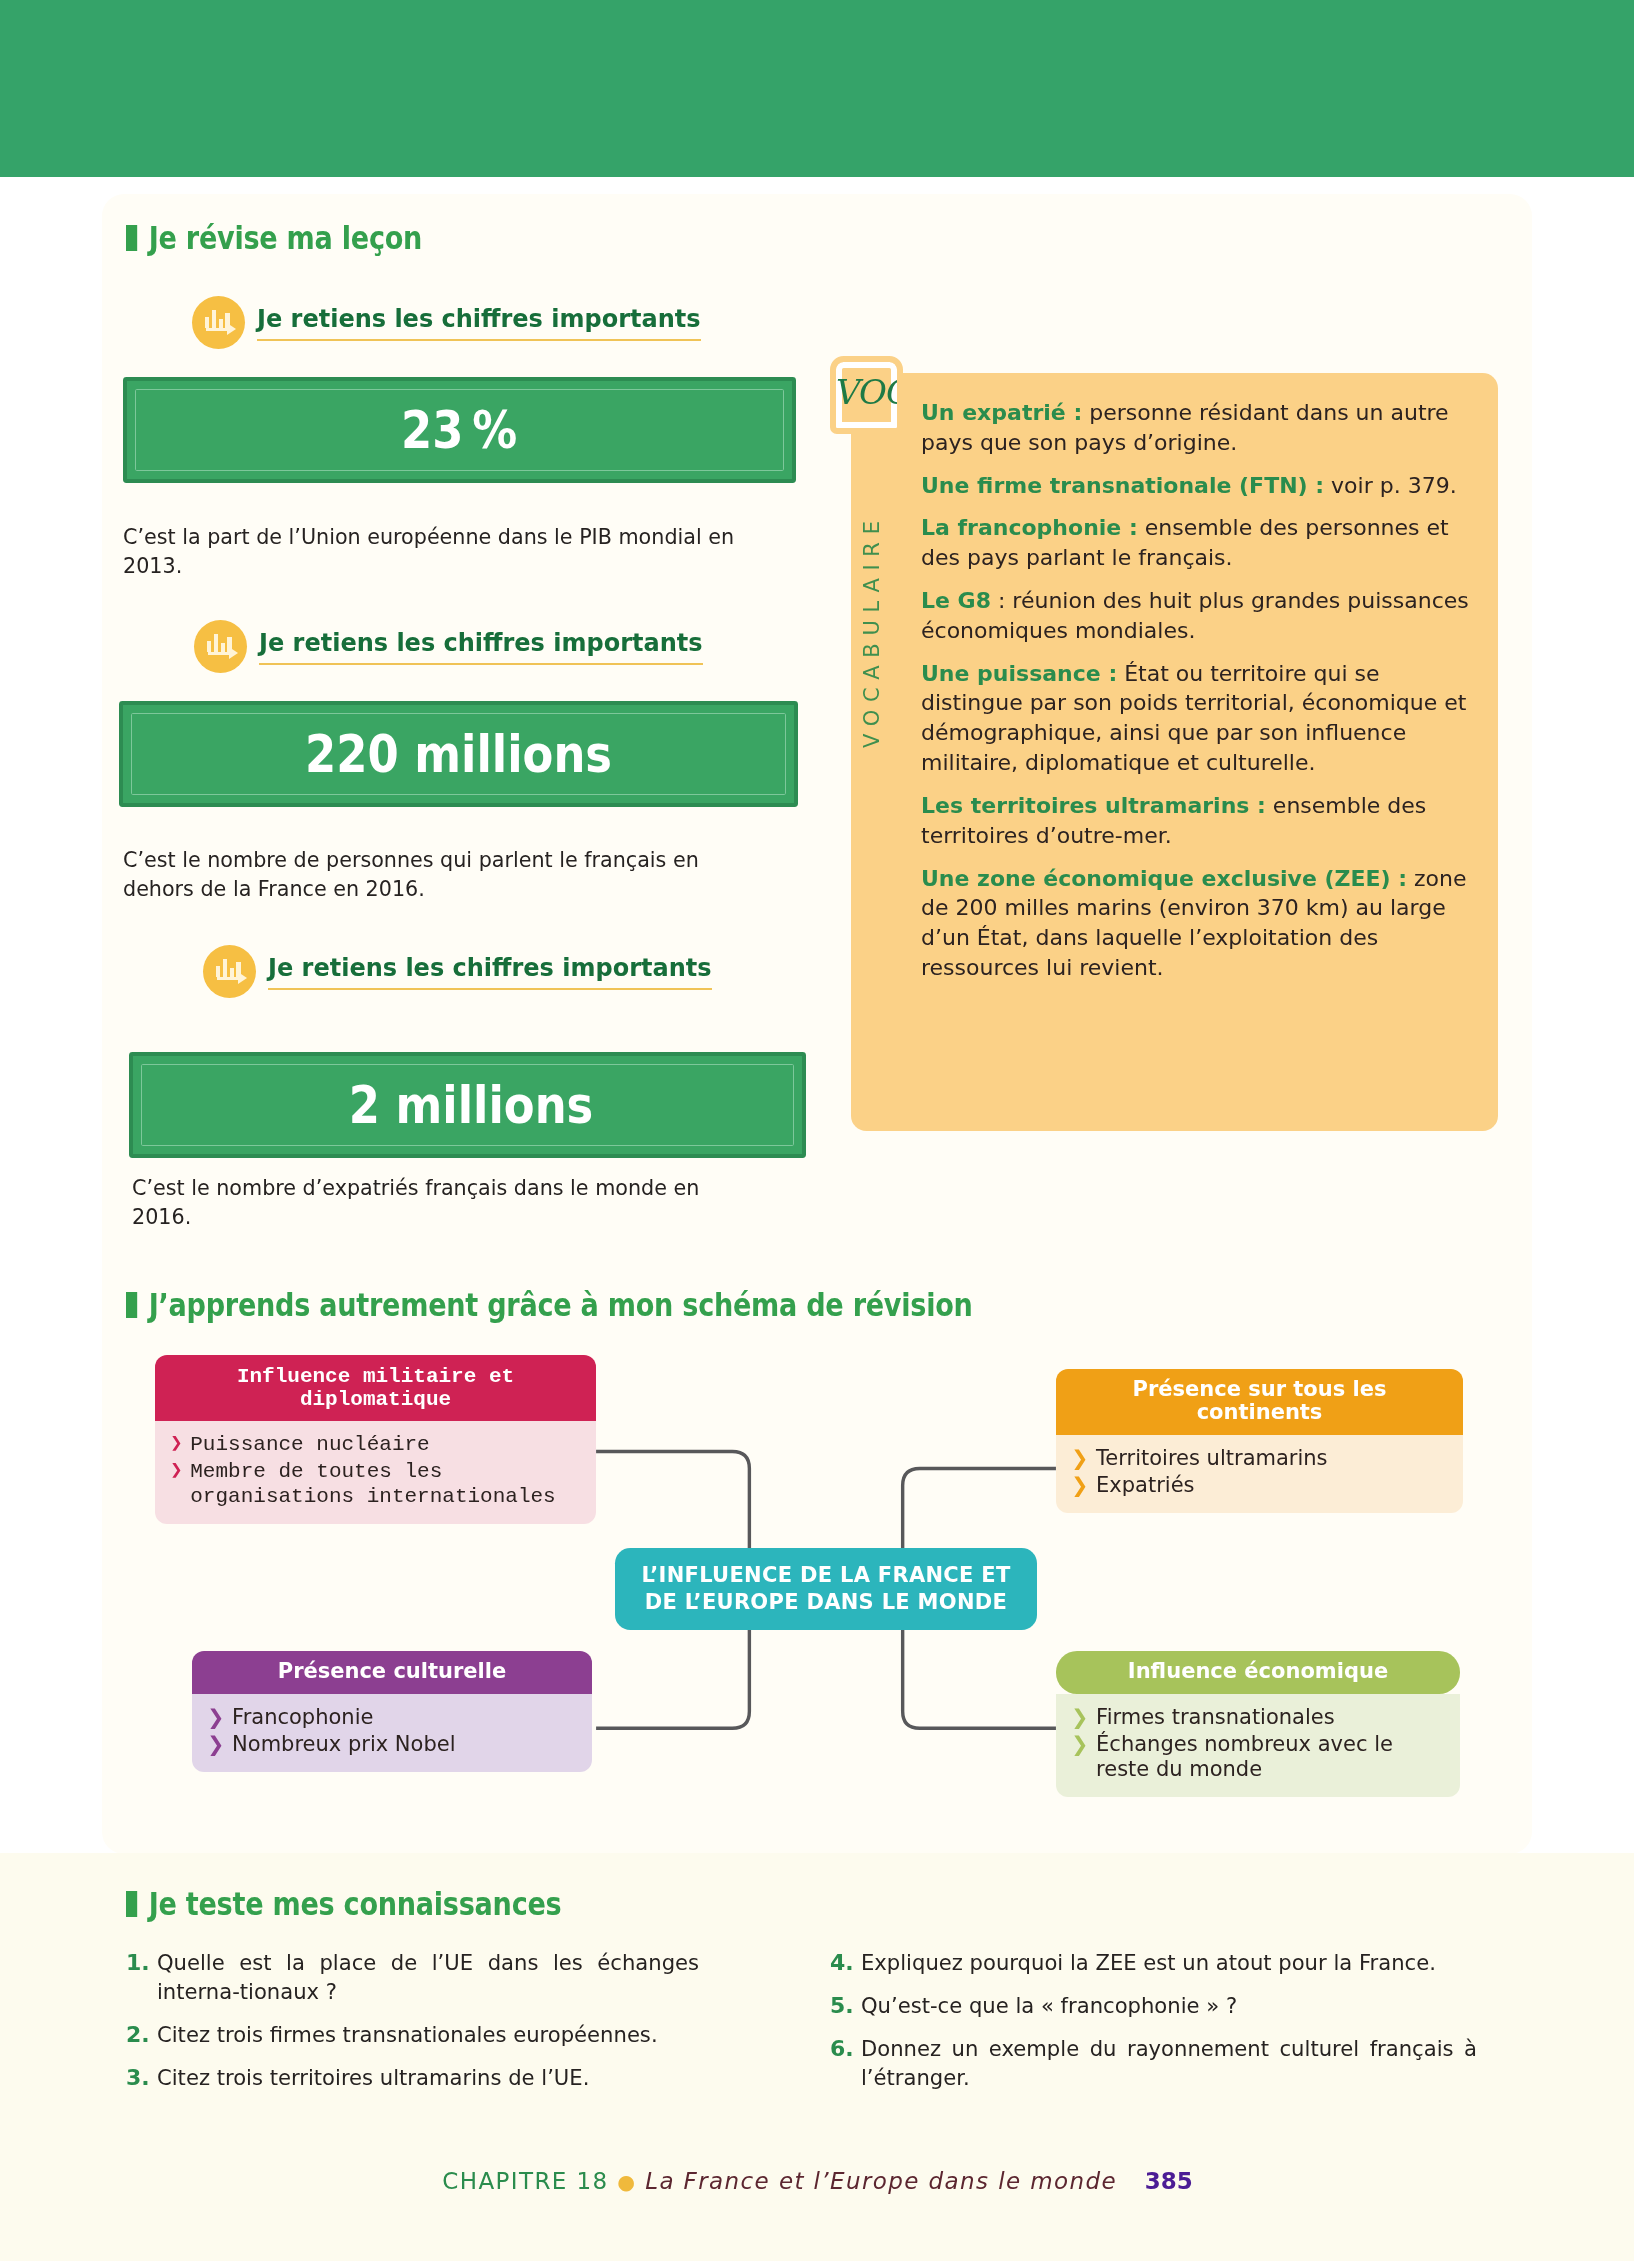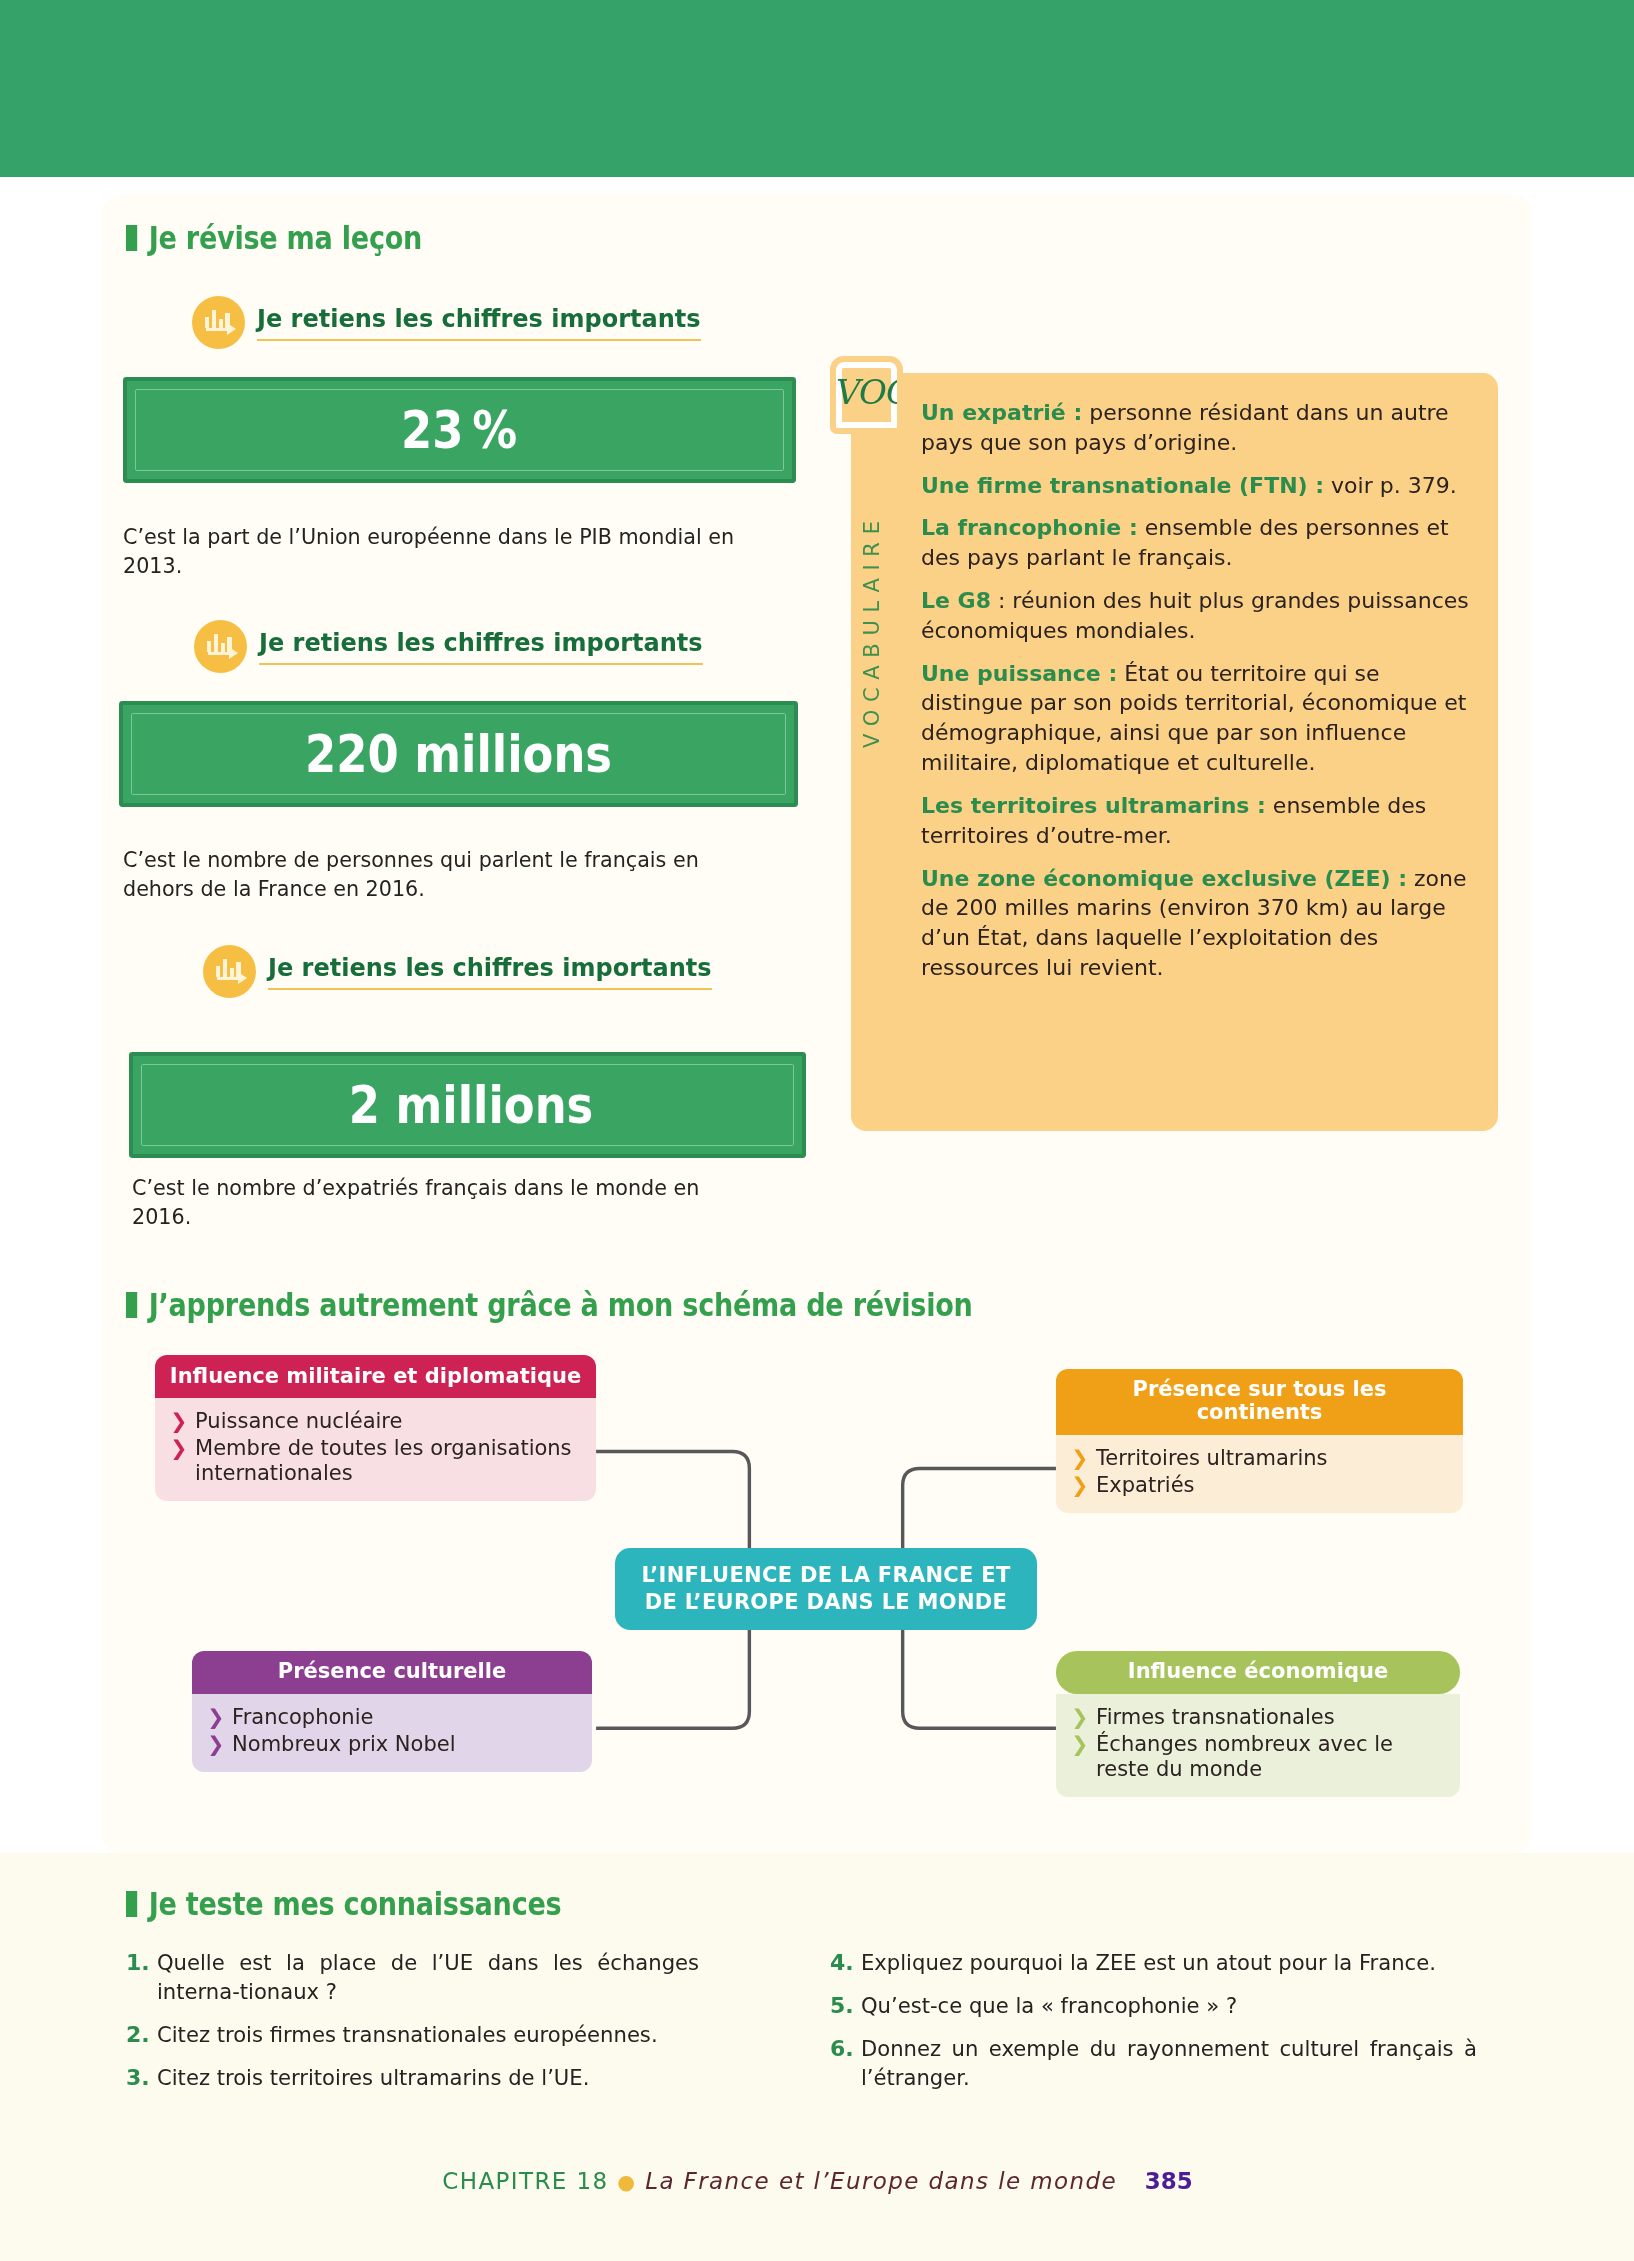--- a/index.html
+++ b/index.html
@@ -402,21 +402,21 @@
 
   <div class="diagram">
 
     <svg width="1635" height="477" style="position:absolute;left:0;top:0;" viewBox="0 0 1920 560">
       <path d="M700,125 H860 Q880,125 880,145 V240" fill="none" stroke="#58585a" stroke-width="4"></path>
       <path d="M1240,145 H1080 Q1060,145 1060,165 V240" fill="none" stroke="#58585a" stroke-width="4"></path>
       <path d="M700,450 H860 Q880,450 880,430 V330" fill="none" stroke="#58585a" stroke-width="4"></path>
       <path d="M1240,450 H1080 Q1060,450 1060,430 V330" fill="none" stroke="#58585a" stroke-width="4"></path>
     </svg>
 
-    <div class="dbox pink" style="left:155px; top:10.2px; width:441px;">
+    <div class="dbox pink" style="left:155px; top:10.2px; width:441px;font-family:Liberation Mono, monospace;">
       <div class="dhead">Influence militaire et diplomatique</div>
       <div class="dbody">
         <div class="ditem">
           <span class="chev">❯</span>
           <span>Puissance nucléaire</span>
         </div>
         <div class="ditem">
           <span class="chev">❯</span>
           <span>Membre de toutes les organisations internationales</span>
         </div>

